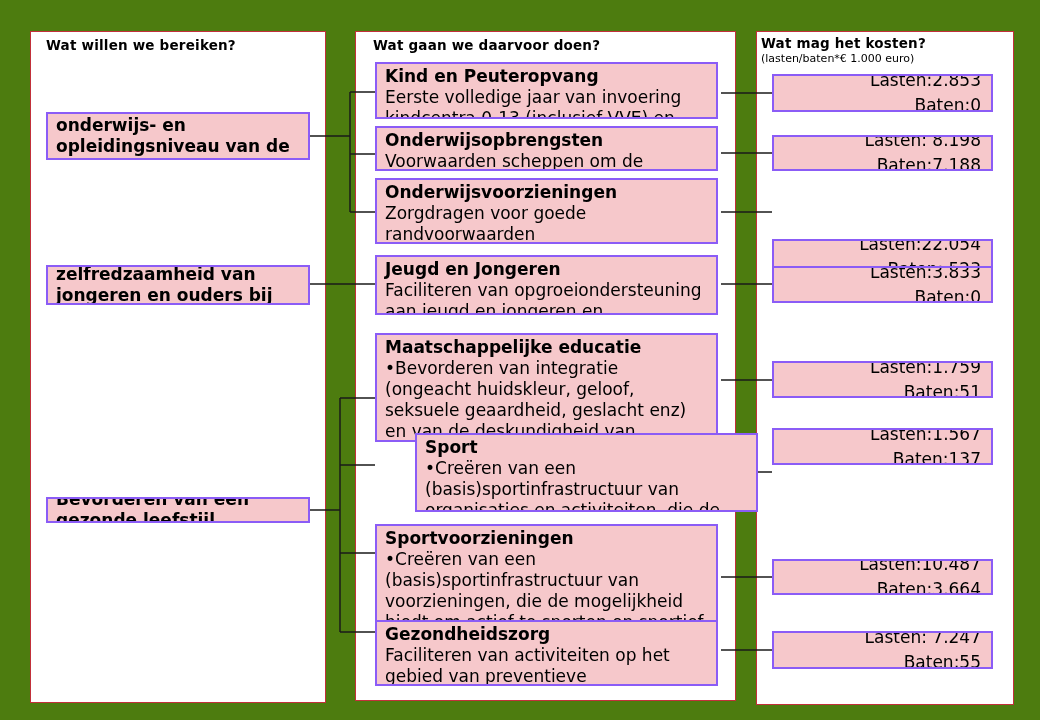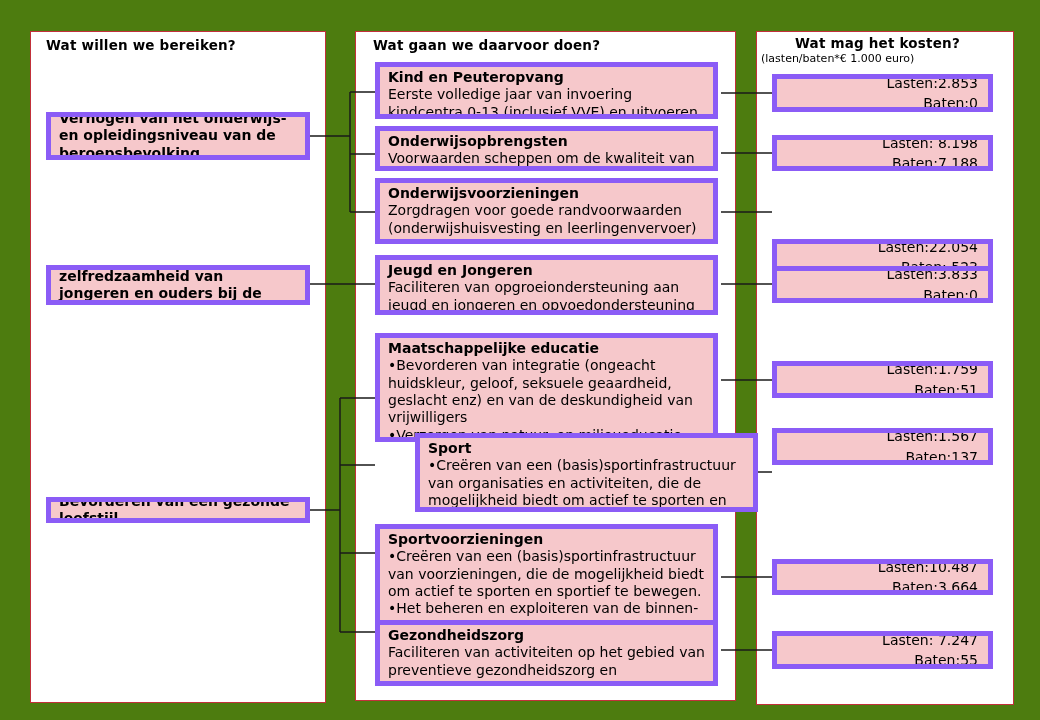--- a/index.html
+++ b/index.html
@@ -10,22 +10,22 @@
   .frame{
     position:absolute;background:#ffffff;border:1px solid #c2303a;box-sizing:border-box;
   }
   .col-header{
     position:absolute;font-weight:bold;font-size:13.5px;letter-spacing:.2px;
   }
   .col-subheader{
     position:absolute;font-size:11px;font-weight:normal;
   }
   .pinkbox{
-    position:absolute;background:#f6c8cb;border:5px solid #8b5cf6;box-sizing:border-box;
-    font-size:14px;line-height:1.24;overflow:hidden;
+    position:absolute;background:#f6c8cb;border:2px solid #8b5cf6;box-sizing:border-box;
+    font-size:17px;line-height:1.24;overflow:hidden;
   }
   .goal{
     width:264px;left:46px;font-weight:bold;padding:3px 8px;
     display:flex;flex-direction:column;justify-content:center;
   }
   .activity{
     width:343px;left:375px;padding:2px 8px;
   }
   .activity .title{font-weight:bold;}
   .activity .body{white-space:pre-line;}
@@ -39,21 +39,21 @@
 <body>
 
 <div class="canvas">
 
   <div class="frame" style="left:30px;top:31px;width:296px;height:672px;"></div>
   <div class="frame" style="left:355px;top:31px;width:381px;height:670px;"></div>
   <div class="frame" style="left:756px;top:31px;width:258px;height:674px;"></div>
 
   <div class="col-header" style="left:46px;top:37px;">Wat willen we bereiken?</div>
   <div class="col-header" style="left:373px;top:37px;">Wat gaan we daarvoor doen?</div>
-  <div class="col-header" style="left:795px;top:35px;">Wat mag het kosten?</div>
+  <div class="col-header" style="left:761px;top:35px;">Wat mag het kosten?</div>
   <div class="col-subheader" style="left:761px;top:52px;">(lasten/baten*€ 1.000 euro)</div>
 
   <svg class="wires" width="1040" height="720" viewBox="0 0 1040 720">
     <g stroke="#1a1a1a" stroke-width="1.5" fill="none">
 
       <path d="M310 136 H350 M350 92 V212 M350 92 H375 M350 154 H375 M350 212 H375"></path>
 
       <path d="M310 284 H375"></path>
 
       <path d="M310 510 H340 M340 398 V632 M340 398 H375 M340 465 H375 M340 553 H375 M340 632 H375"></path>

